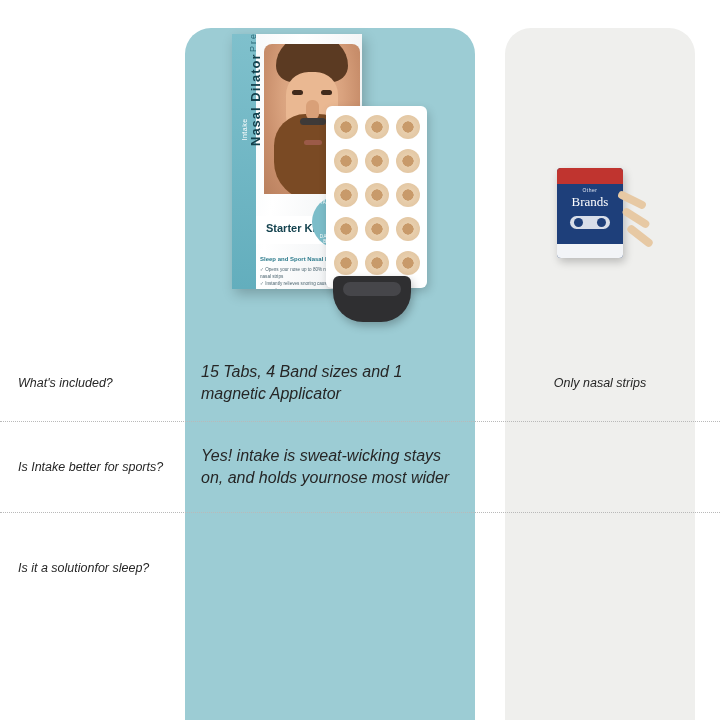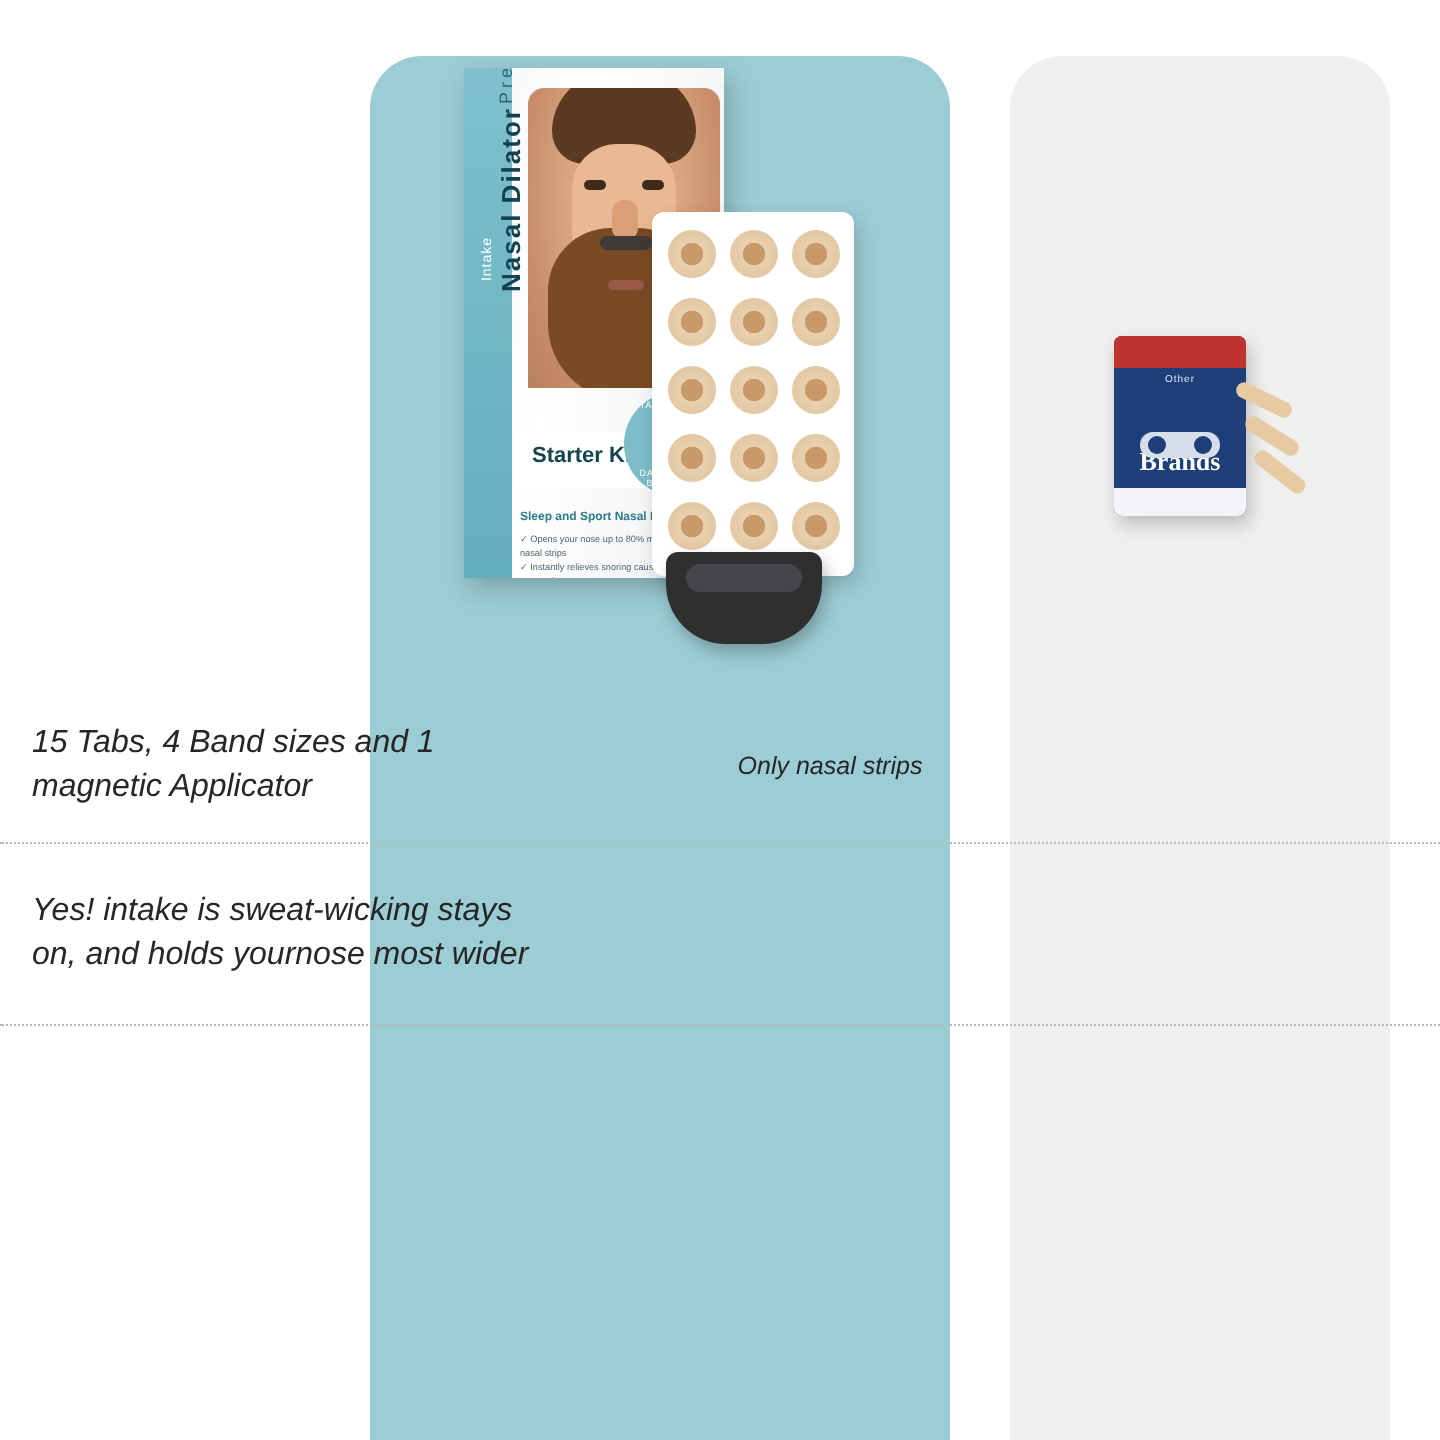--- a/index.html
+++ b/index.html
@@ -322,23 +322,22 @@
     letter-spacing: .5px;
   }
   .comp-brand {
     position: absolute;
     left: 0;
     top: 26px;
     width: 100%;
     text-align: center;
     color: #ffffff;
     font-size: 13px;
-    font-weight: bold;
+    font-weight: normal;
     font-family: "Liberation Serif", serif;
-    margin-top: 29px;
   }
   .comp-strip-img {
     position: absolute;
     left: 13px;
     top: 48px;
     width: 40px;
     height: 13px;
     background: #d8dee9;
     border-radius: 7px;
   }
@@ -495,32 +494,35 @@
       <div class="comp-footer"></div>
     </div>
     <div class="loose-strip s1"></div>
     <div class="loose-strip s2"></div>
     <div class="loose-strip s3"></div>
   </div>
 
   <div class="rows">
 
     <div class="row" style="height:76px">
+      <div class="cell cell-q">What's included?</div>
       <div class="cell cell-a">15 Tabs, 4 Band sizes and 1 magnetic Applicator</div>
       <div class="cell-gap"></div>
       <div class="cell cell-b">Only nasal strips</div>
       <div class="cell-tail"></div>
     </div>
 
 
     <div class="row" style="height:90px">
+      <div class="cell cell-q">Is Intake better for sports?</div>
       <div class="cell cell-a">Yes! intake is sweat-wicking stays on, and holds yournose most wider</div>
       <div class="cell-gap"></div>
       <div class="cell-tail"></div>
     </div>
 
     <div class="row" style="height:110px">
+      <div class="cell cell-q">Is it a solutionfor sleep?</div>
       <div class="cell-gap"></div>
       <div class="cell-tail"></div>
     </div>
 
   </div>
 </div>
 
 </body></html>

